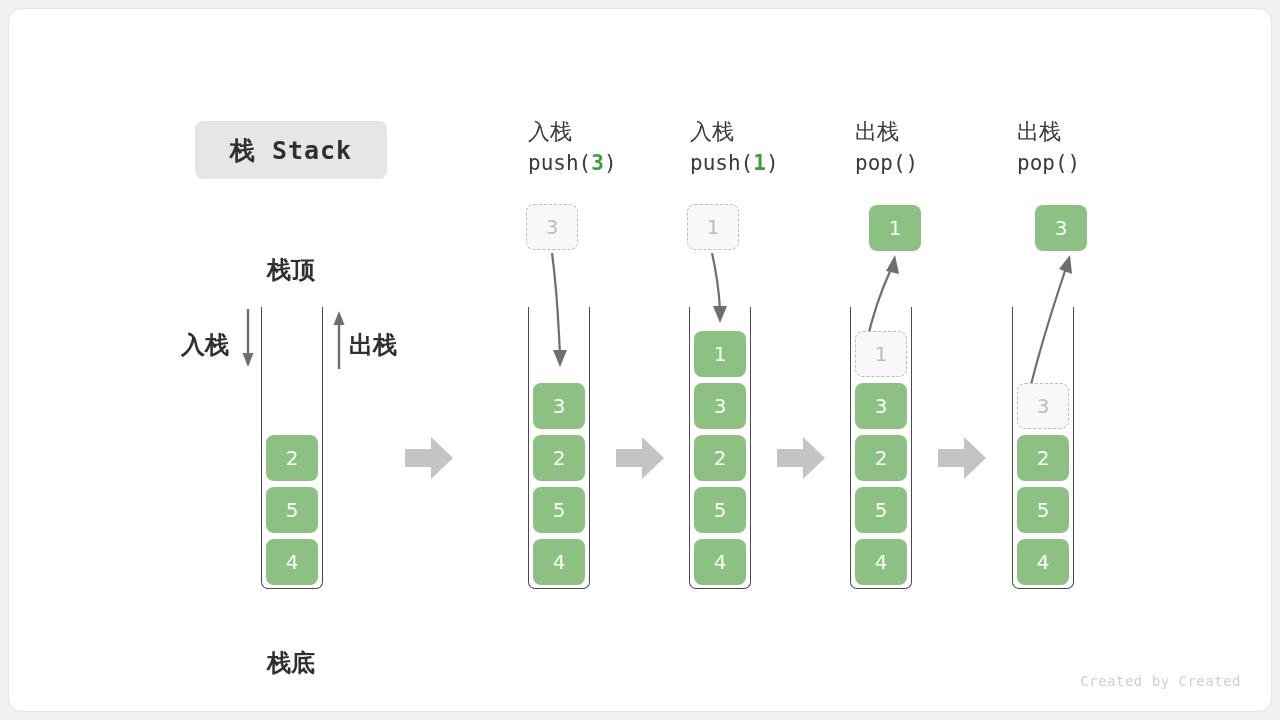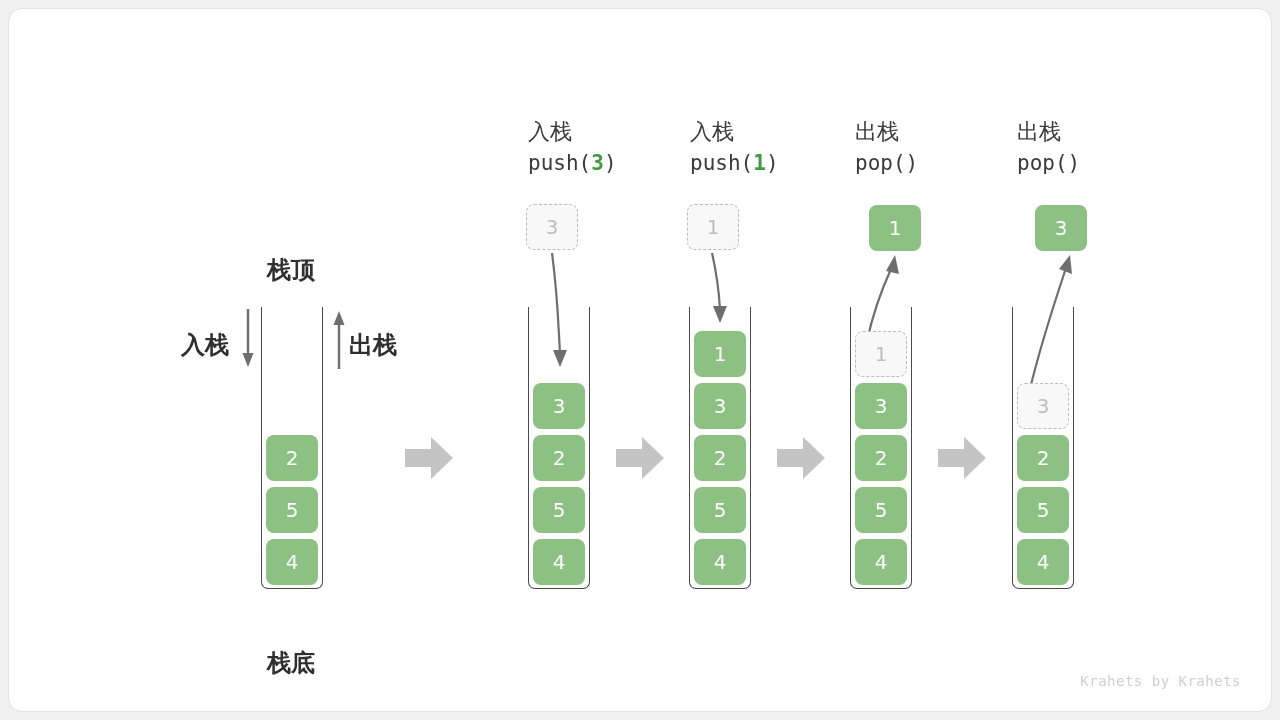--- a/index.html
+++ b/index.html
@@ -119,20 +119,21 @@
     color: #cfcfcf;
     letter-spacing: 0.5px;
   }
   svg { overflow: visible; }
 </style>
 </head>
 <body>
 
 <div id="card">
 
+  <div class="abs" id="title-badge">栈 Stack</div>
 
   <div class="abs cjk-bold" style="left:258px; top:245px;">栈顶</div>
   <div class="abs cjk-bold" style="left:258px; top:638px;">栈底</div>
 
   <div class="abs cjk-bold" style="left:172px; top:320px;">入栈</div>
   <div class="abs cjk-bold" style="left:340px; top:320px;">出栈</div>
 
   <svg class="abs" style="left:230px; top:300px;" width="18" height="60">
     <line x1="9" y1="0" x2="9" y2="48" stroke="#6e6e6e" stroke-width="2.4"></line>
     <polygon points="9,58 3.5,44 14.5,44" fill="#6e6e6e"></polygon>
@@ -226,15 +227,15 @@
     <polygon points="61,4 50,18 63,23" fill="#6e6e6e"></polygon>
   </svg>
   <div class="stack-wrap" style="left:1003px; top:298px;">
     <div class="stack-frame" style="height:282px;"></div>
     <div class="cell ghost" style="top:76px;">3</div>
     <div class="cell solid" style="top:128px;">2</div>
     <div class="cell solid" style="top:180px;">5</div>
     <div class="cell solid" style="top:232px;">4</div>
   </div>
 
-  <div class="abs" id="credit">Krahets by Krahets</div>
+  <div class="abs" id="credit">Created by Created</div>
 
 </div>
 
 </body></html>

